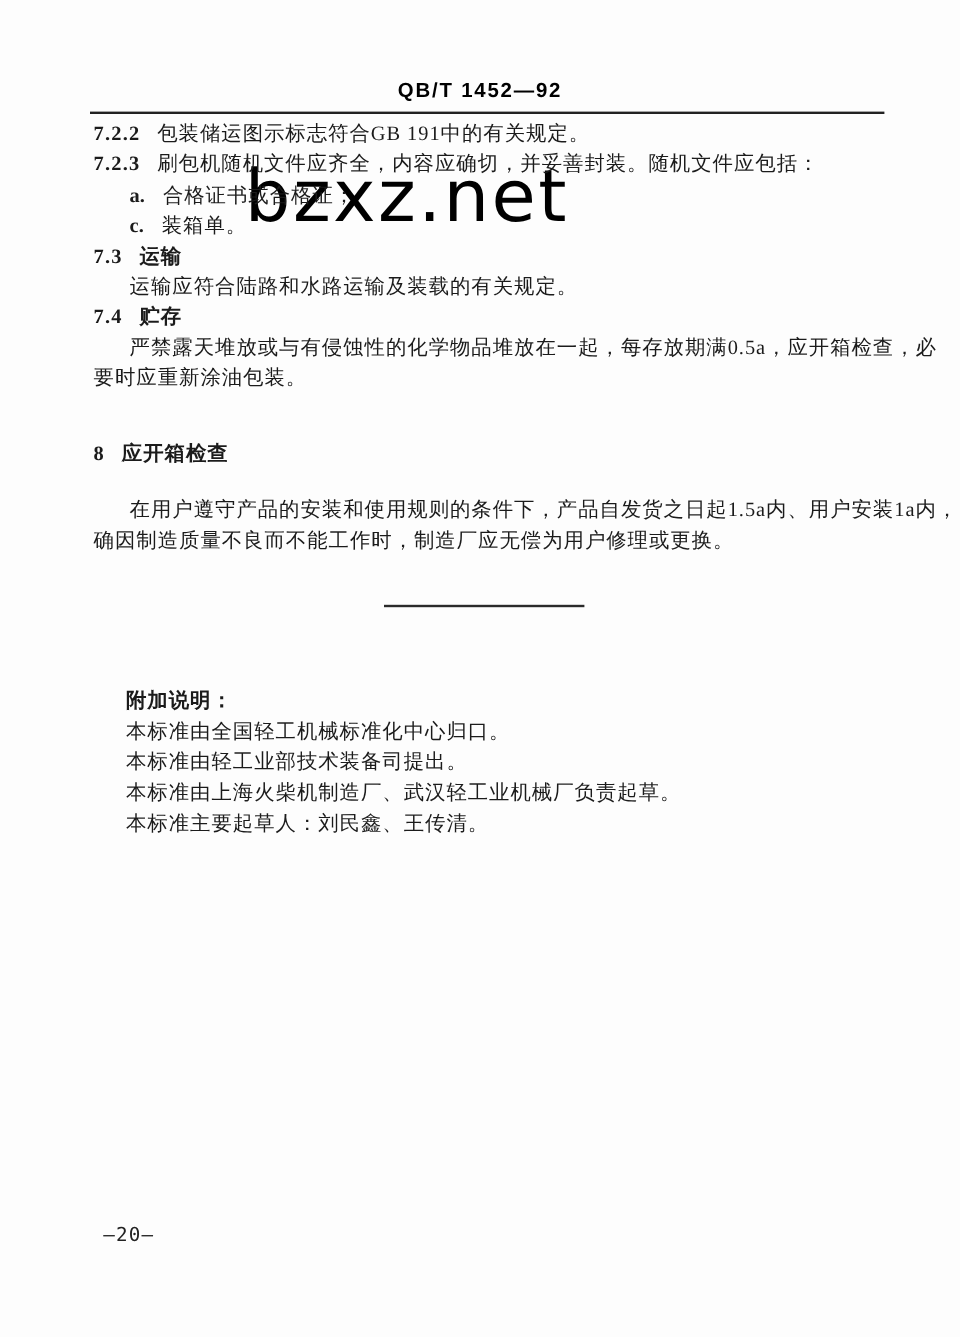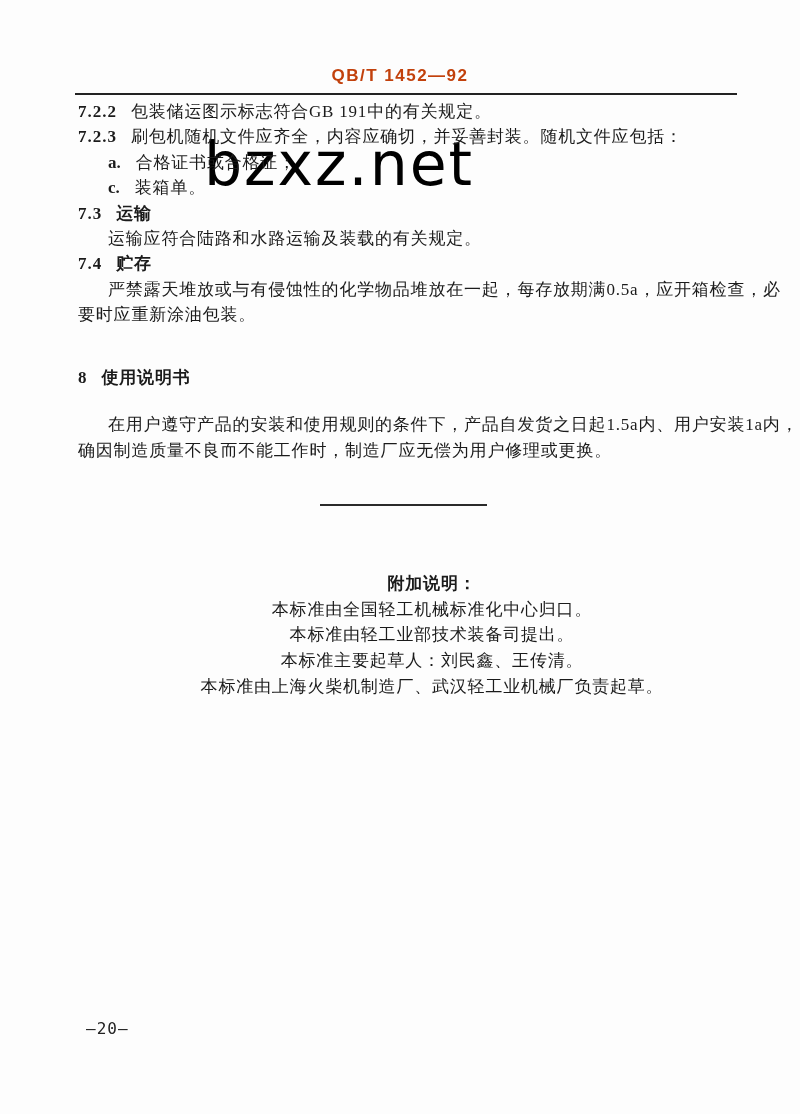--- a/index.html
+++ b/index.html
@@ -29,21 +29,21 @@
   .header{
     position:absolute;
     top:66px;
     left:0;
     width:100%;
     text-align:center;
     font-family:"Liberation Sans","DejaVu Sans",sans-serif;
     font-weight:bold;
     font-size:17px;
     letter-spacing:1.5px;
-    color:#c2410c;
+    color:#000000;
     z-index:1;
   }
   .header-rule{
     position:absolute;
     top:93px;
     left:75px;
     width:662px;
     height:0;
     border-top:2.5px solid #222;
     z-index:1;
@@ -93,28 +93,27 @@
     top:504px;
     left:320px;
     width:167px;
     height:0;
     border-top:2px solid #2a2a2a;
     z-index:1;
   }
   .appendix{
     position:absolute;
     top:571px;
-    left:122px;
+    left:105px;
     width:620px;
     font-size:17px;
     line-height:25.7px;
     letter-spacing:0.8px;
     white-space:nowrap;
     z-index:1;
-    text-align:center;
   }
   .appendix-title{font-weight:bold;}
   .page-number{
     position:absolute;
     top:1019px;
     left:86px;
     font-size:16px;
     letter-spacing:1px;
     color:#222;
     z-index:1;
@@ -150,31 +149,31 @@
     <div class="line indent">运输应符合陆路和水路运输及装载的有关规定。</div>
     <div class="line">
       <span class="num">7.4</span><span class="sec-title">贮存</span>
     </div>
     <div class="line indent">严禁露天堆放或与有侵蚀性的化学物品堆放在一起，每存放期满0.5a，应开箱检查，必</div>
     <div class="line">要时应重新涂油包装。</div>
   </div>
 
   <div class="block-8">
     <div class="line">
-      <span class="num">8</span><span class="sec-title">使用说明书</span>
+      <span class="num">8</span><span class="sec-title">应开箱检查</span>
     </div>
     <div class="line indent body-start">在用户遵守产品的安装和使用规则的条件下，产品自发货之日起1.5a内、用户安装1a内，</div>
     <div class="line">确因制造质量不良而不能工作时，制造厂应无偿为用户修理或更换。</div>
   </div>
 
   <div class="divider"></div>
 
   <div class="appendix">
     <div class="line appendix-title">附加说明：</div>
     <div class="line">本标准由全国轻工机械标准化中心归口。</div>
     <div class="line">本标准由轻工业部技术装备司提出。</div>
+    <div class="line">本标准由上海火柴机制造厂、武汉轻工业机械厂负责起草。</div>
     <div class="line">本标准主要起草人：刘民鑫、王传清。</div>
-    <div class="line">本标准由上海火柴机制造厂、武汉轻工业机械厂负责起草。</div>
   </div>
 
   <div class="page-number">—20—</div>
 
 </div>
 
 </body></html>

